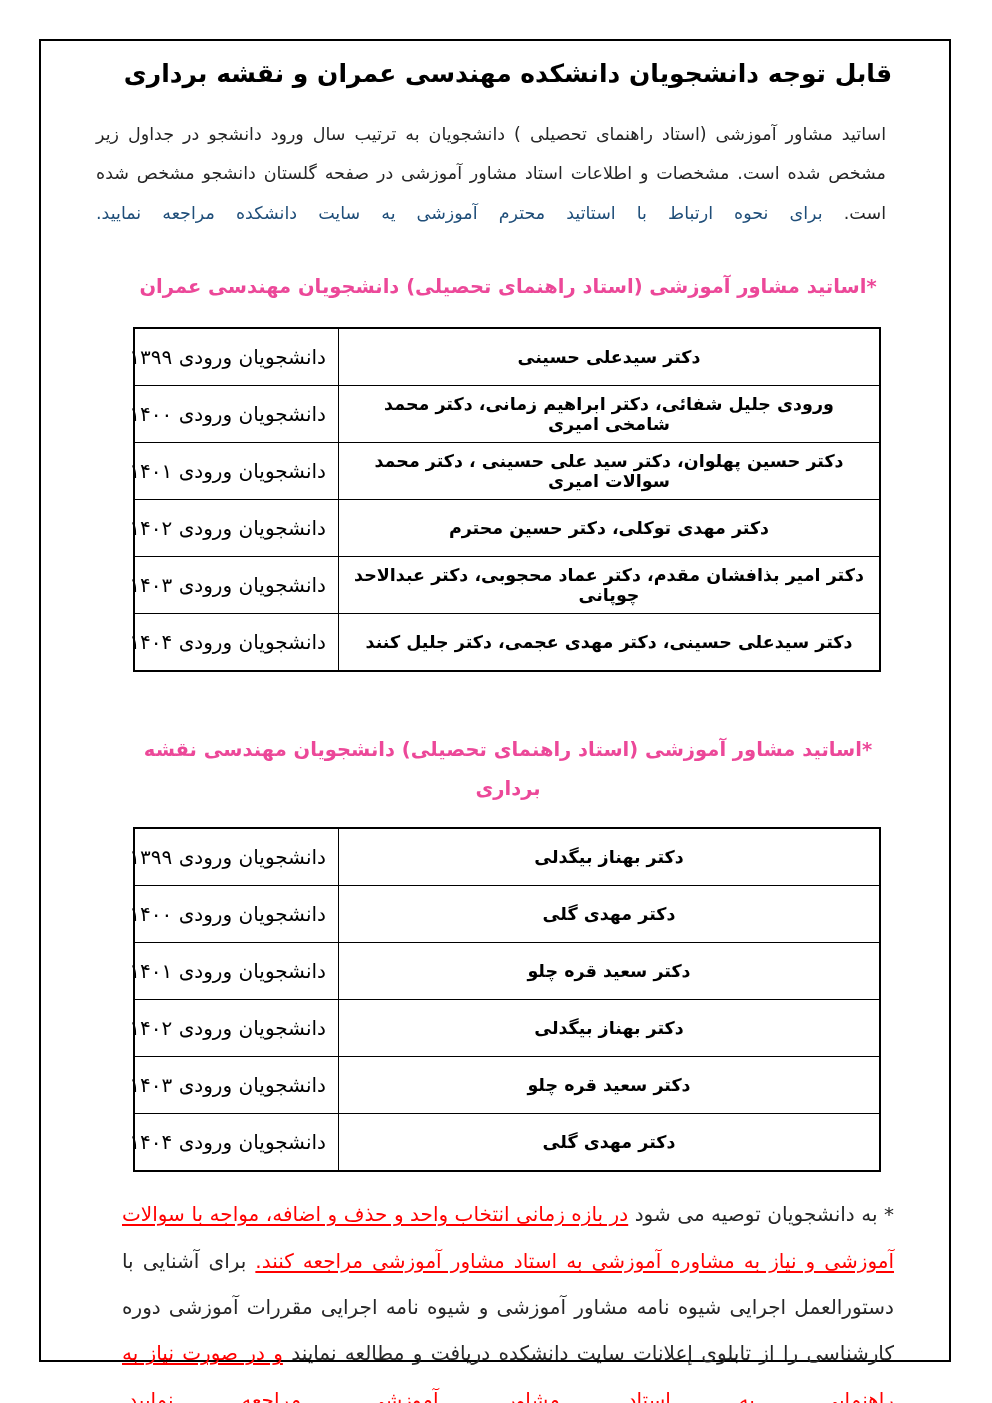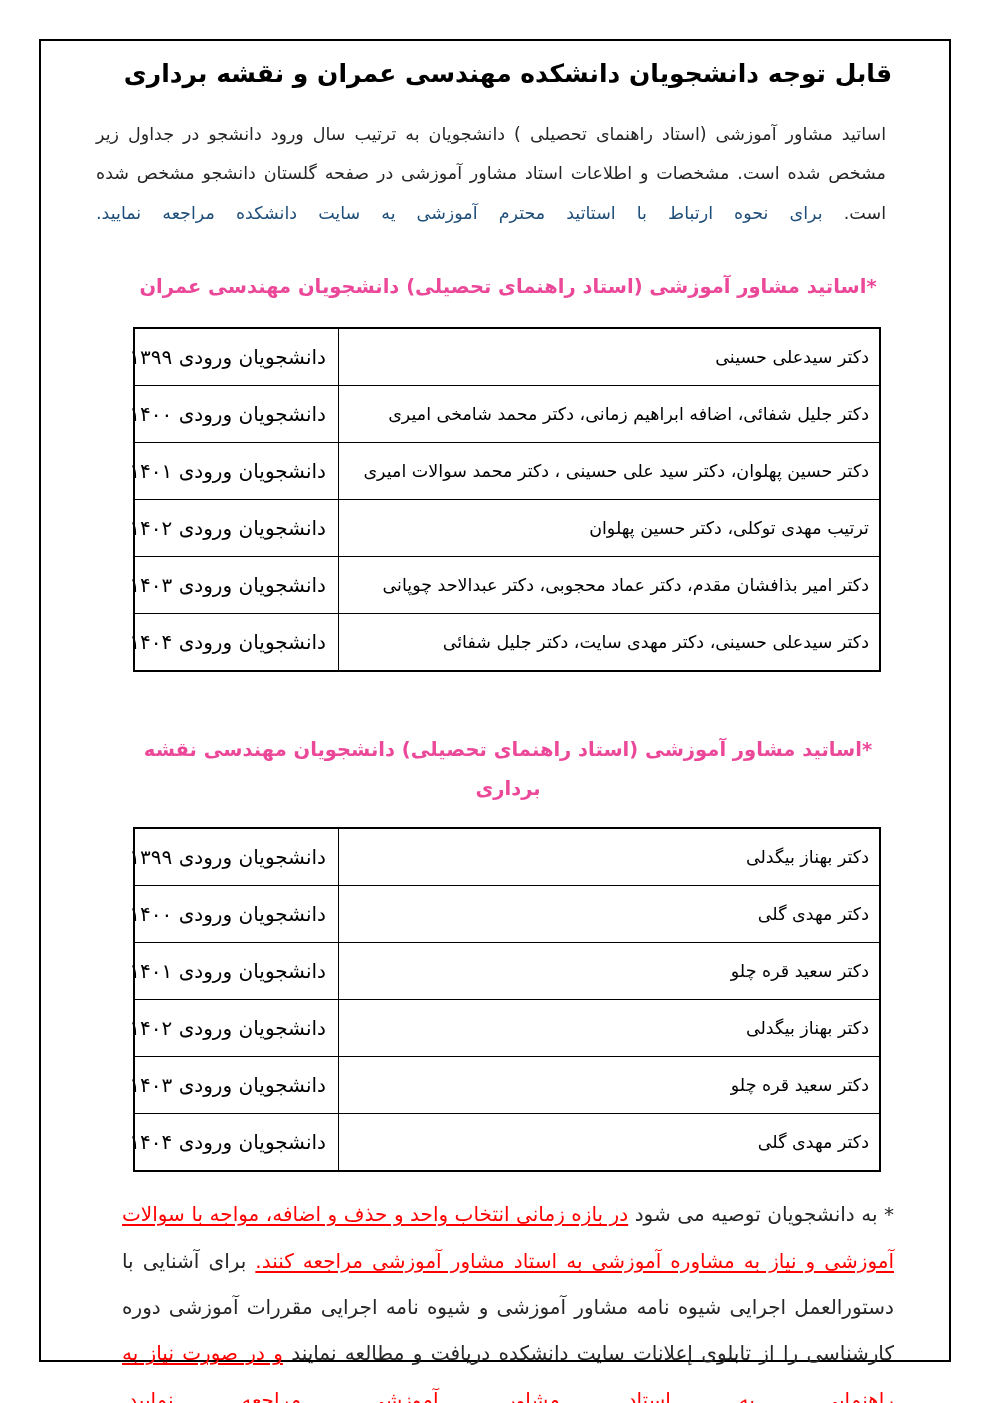--- a/index.html
+++ b/index.html
@@ -94,23 +94,23 @@
     width: 181px;
     font-size: 20px;
     font-weight: normal;
     color: #000000;
     text-align: right;
     padding-right: 12px;
     white-space: nowrap;
   }
   .adviser-table td.col-names {
     font-size: 17.5px;
-    font-weight: normal;
+    font-weight: bold;
     color: #000000;
-    text-align: right;
+    text-align: center;
   }
 
   .table-wrap {
     padding-right: 123px;
   }
   .table-wrap.table-one {
     padding-top: 21px;
   }
   .table-wrap.table-one .adviser-table { width: 748px; }
   .table-wrap.table-one .adviser-table td { height: 44px; }
@@ -155,37 +155,37 @@
   <h2 class="section-heading first">*اساتید مشاور آموزشی (استاد راهنمای تحصیلی) دانشجویان مهندسی عمران</h2>
 
   <div class="table-wrap table-one">
     <table class="adviser-table">
       <tbody>
         <tr>
           <td class="col-names">دکتر سیدعلی حسینی</td>
           <td class="col-year">دانشجویان ورودی ۱۳۹۹</td>
         </tr>
         <tr>
-          <td class="col-names">دکتر جلیل شفائی، اضافه ابراهیم زمانی، دکتر محمد شامخی امیری</td>
+          <td class="col-names">ورودی جلیل شفائی، دکتر ابراهیم زمانی، دکتر محمد شامخی امیری</td>
           <td class="col-year">دانشجویان ورودی ۱۴۰۰</td>
         </tr>
         <tr>
           <td class="col-names">دکتر حسین پهلوان، دکتر سید علی حسینی ، دکتر محمد سوالات امیری</td>
           <td class="col-year">دانشجویان ورودی ۱۴۰۱</td>
         </tr>
         <tr>
-          <td class="col-names">ترتیب مهدی توکلی، دکتر حسین پهلوان</td>
+          <td class="col-names">دکتر مهدی توکلی، دکتر حسین محترم</td>
           <td class="col-year">دانشجویان ورودی ۱۴۰۲</td>
         </tr>
         <tr>
           <td class="col-names">دکتر امیر بذافشان مقدم، دکتر عماد محجوبی، دکتر عبدالاحد چوپانی</td>
           <td class="col-year">دانشجویان ورودی ۱۴۰۳</td>
         </tr>
         <tr>
-          <td class="col-names">دکتر سیدعلی حسینی، دکتر مهدی سایت، دکتر جلیل شفائی</td>
+          <td class="col-names">دکتر سیدعلی حسینی، دکتر مهدی عجمی، دکتر جلیل کنند</td>
           <td class="col-year">دانشجویان ورودی ۱۴۰۴</td>
         </tr>
       </tbody>
     </table>
   </div>
 
   <h2 class="section-heading second">*اساتید مشاور آموزشی (استاد راهنمای تحصیلی) دانشجویان مهندسی نقشه برداری</h2>
 
   <div class="table-wrap table-two">
     <table class="adviser-table">

